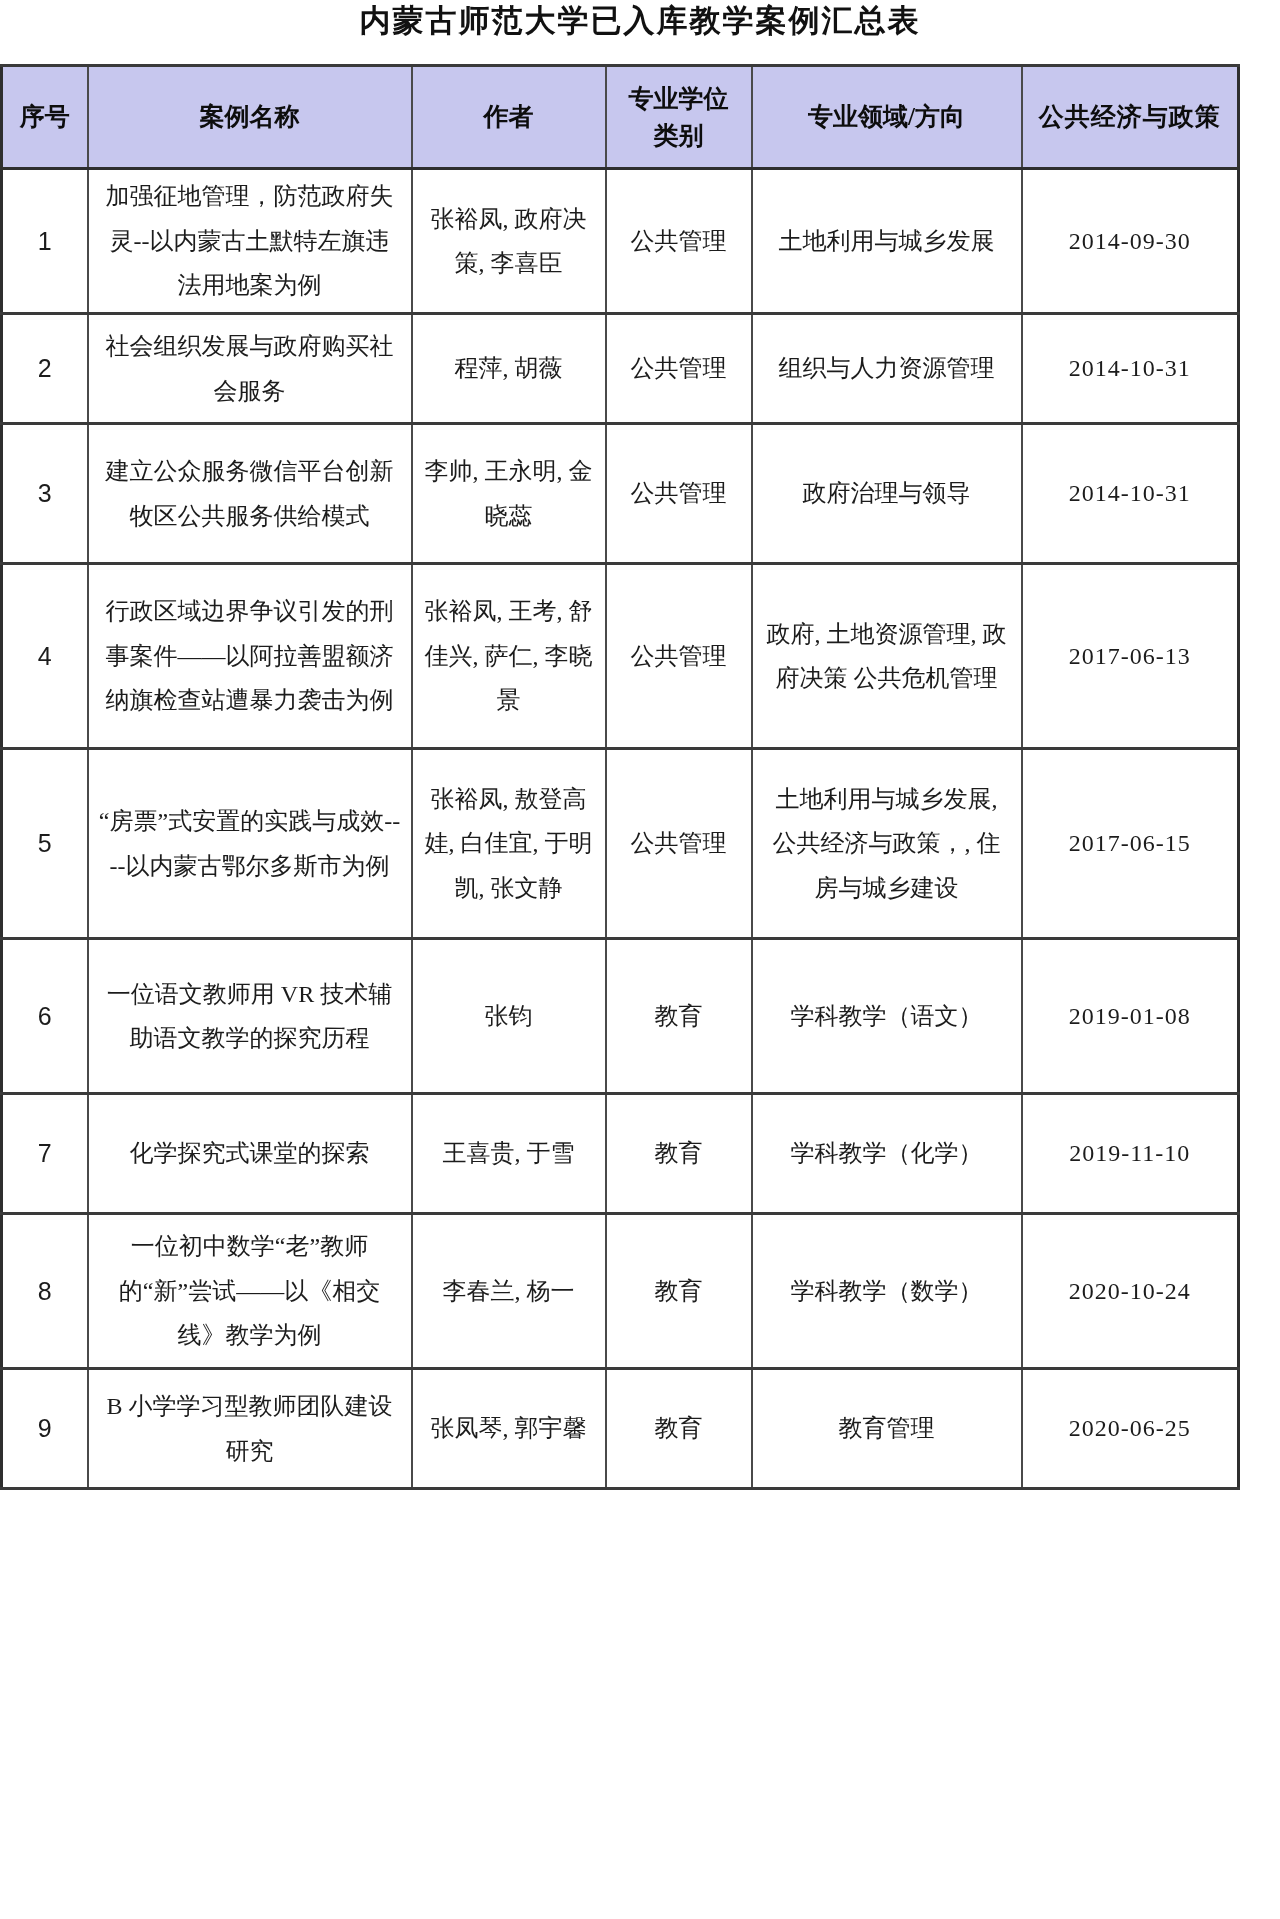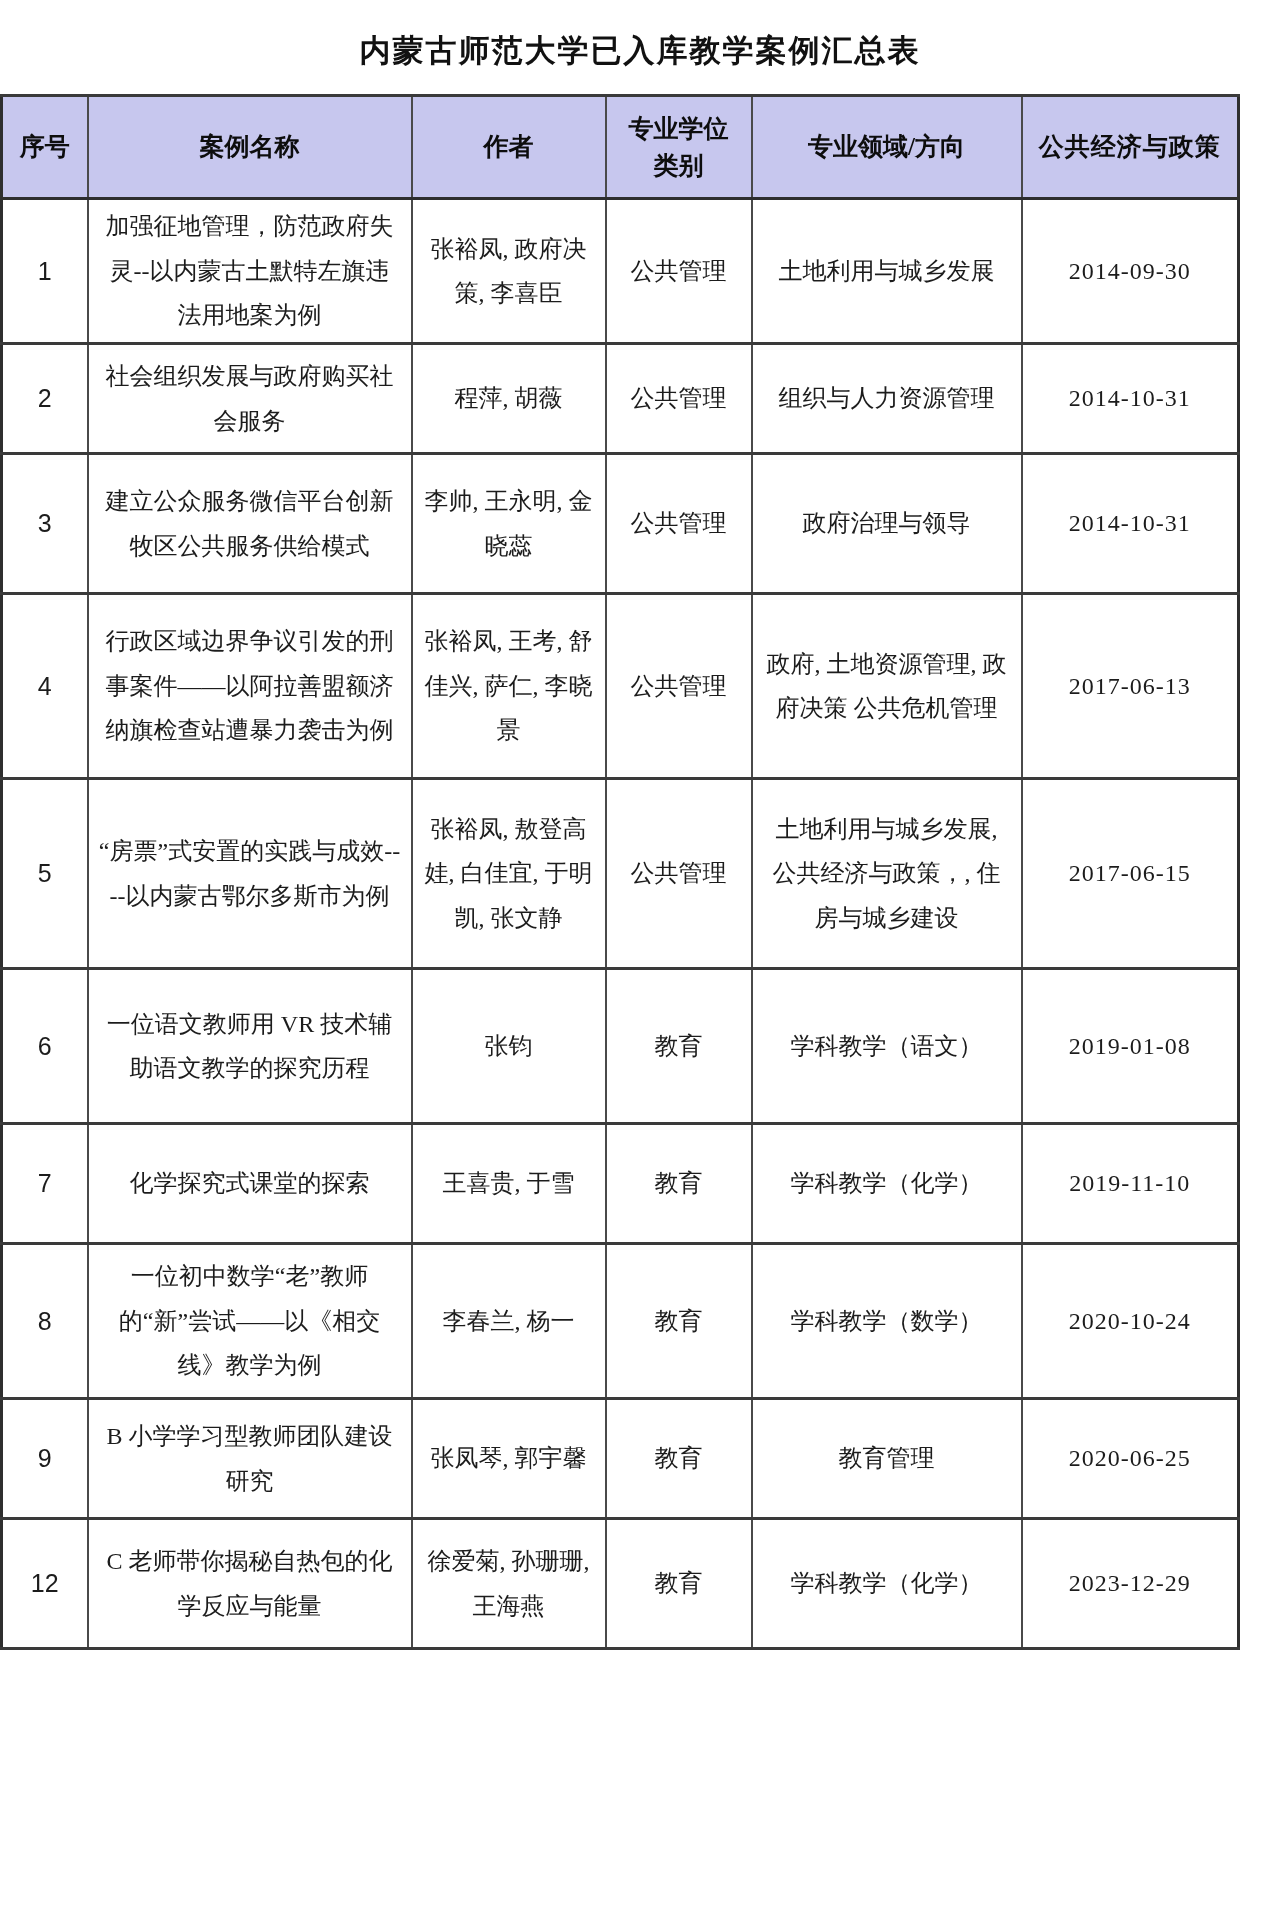--- a/index.html
+++ b/index.html
@@ -12,21 +12,20 @@
     color: #1c1c1c;
   }
   .page {
     width: 1280px;
     height: 1919px;
     overflow: hidden;
     background: #ffffff;
   }
   .doc-title {
     margin: 0;
-    padding-top: 30px;
     padding-bottom: 22px;
     text-align: center;
     font-size: 31px;
     font-weight: bold;
     letter-spacing: 2px;
     color: #111111;
   }
   table.case-table {
     border-collapse: collapse;
     table-layout: fixed;
@@ -151,24 +150,16 @@
           <td class="col-date">2020-10-24</td>
         </tr>
         <tr style="height: 120px;">
           <td class="col-index">9</td>
           <td class="col-name">B 小学学习型教师团队建设研究</td>
           <td class="col-authors">张凤琴, 郭宇馨</td>
           <td class="col-degree">教育</td>
           <td class="col-field">教育管理</td>
           <td class="col-date">2020-06-25</td>
         </tr>
-        <tr style="height: 130px;">
-          <td class="col-index">12</td>
-          <td class="col-name">C 老师带你揭秘自热包的化学反应与能量</td>
-          <td class="col-authors">徐爱菊, 孙珊珊, 王海燕</td>
-          <td class="col-degree">教育</td>
-          <td class="col-field">学科教学（化学）</td>
-          <td class="col-date">2023-12-29</td>
-        </tr>
       </tbody>
   </table>
 
 </div>
 
 </body></html>

